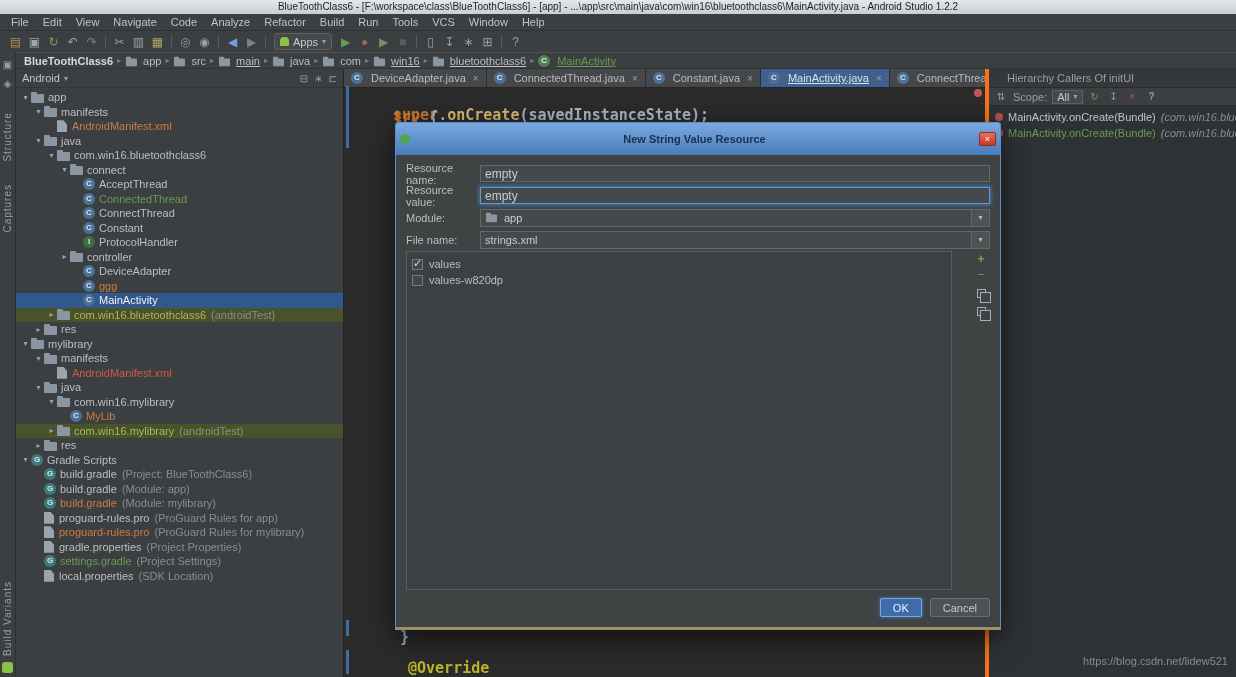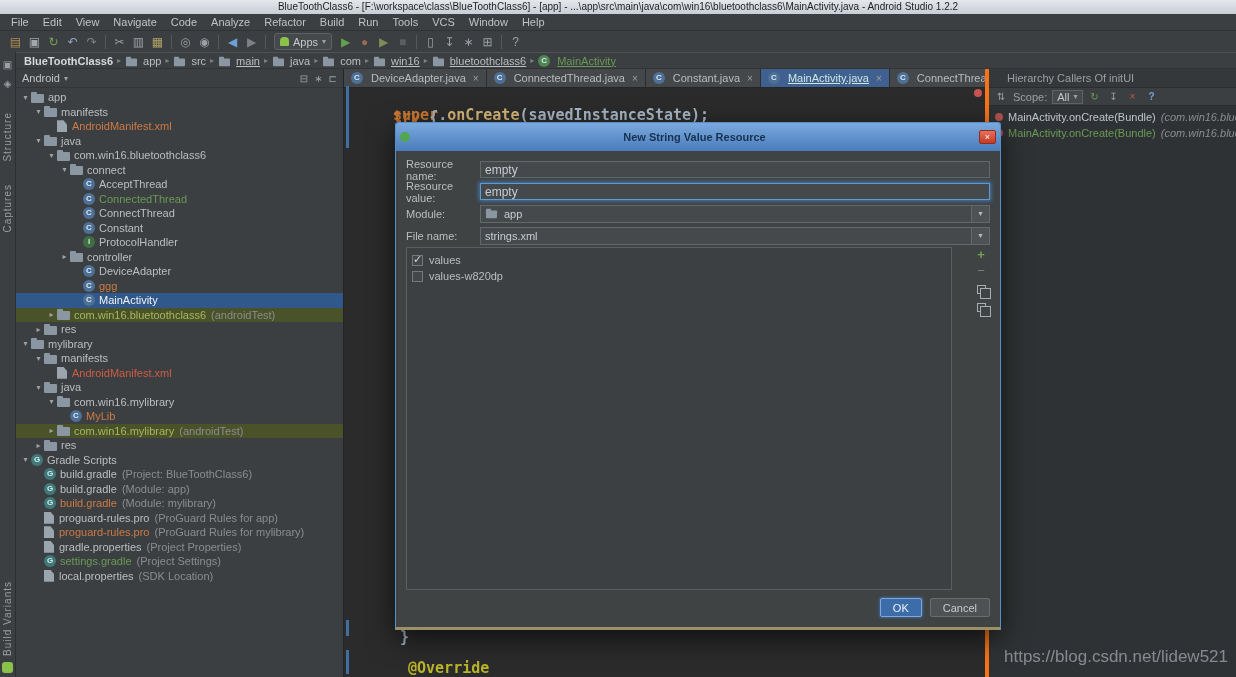--- a/index.html
+++ b/index.html
@@ -105,22 +105,22 @@
     gap:4px; padding:0 4px; color:#c6c9cb; }
   .rp-items { padding-top:3px; }
   .rp-item { height:16px; display:flex; align-items:center; gap:5px; padding:0 6px; white-space:nowrap; overflow:hidden; }
   .method-icon { width:8px; height:8px; border-radius:50%; background:#b0524d; flex:none; }
   .rp-suffix { color:#8a8d8f; font-style:italic; }
 
   
   .dialog { position:absolute; left:395px; top:122px; width:606px; height:508px; background:#3f4344;
     border:1px solid #5a8ecb; border-bottom:3px solid #9d8f66; border-radius:3px 3px 0 0;
     box-shadow:0 8px 28px rgba(0,0,0,.65); display:flex; flex-direction:column; z-index:10; }
-  .dlg-title { height:18px; flex:none; background:linear-gradient(#7ba9de,#4a7cbc); display:flex;
-    align-items:center; padding:14px 4px; border-radius:2px 2px 0 0; }
+  .dlg-title { height:32px; flex:none; background:linear-gradient(#7ba9de,#4a7cbc); display:flex;
+    align-items:center; padding:4px 4px; border-radius:2px 2px 0 0; }
   .dlg-icon { width:10px; height:10px; border-radius:50%; background:#52a552; flex:none; }
   .dlg-title-text { flex:1; text-align:center; color:#16324f; font-weight:bold; }
   .dlg-close { width:17px; height:14px; background:linear-gradient(#e9705c,#c33a24); border:1px solid #942c1a;
     border-radius:2px; color:#fff; font-size:9px; line-height:12px; text-align:center; flex:none; }
   .dlg-body { flex:1; display:flex; flex-direction:column; padding:8px 10px 10px; }
   .frow { display:flex; align-items:center; height:21px; margin-bottom:1px; }
   .flabel { width:74px; flex:none; color:#bcbec0; }
   .ftext { flex:1; height:17px; background:#45494b; border:1px solid #646869; color:#c6cdd3;
     font-size:12px; padding:0 4px; font-family:"Liberation Sans",sans-serif; outline:none; }
   .ftext.focused { border-color:#5d9bd3; box-shadow:0 0 4px 1px rgba(72,132,200,.85); }
@@ -139,21 +139,21 @@
   .di-minus { color:#7d8184; font-size:13px; line-height:10px; }
   .icon-dup { width:9px; height:9px; border:1px solid #a7adb2; position:relative; display:inline-block; margin-top:4px; }
   .icon-dup::after { content:""; position:absolute; left:2px; top:2px; width:9px; height:9px;
     border:1px solid #a7adb2; background:#3f4344; }
   .dlg-buttons { margin-top:auto; display:flex; justify-content:flex-end; gap:8px; padding-top:8px; }
   .btn { height:19px; font-size:11px; font-family:"Liberation Sans",sans-serif; padding:0 12px;
     border-radius:2px; cursor:default; }
   .btn.ok { background:#3c6daa; border:1px solid #7fa8d8; color:#eef2f6; box-shadow:0 0 3px 1px rgba(70,130,200,.6); }
   .btn.cancel { background:#4e5254; border:1px solid #6a6e70; color:#c9cccf; }
 
-  .watermark { position:absolute; right:8px; bottom:10px; font-size:17px; color:rgba(205,210,216,.55); z-index:20; }
+  .watermark { position:absolute; right:8px; bottom:10px; font-size:11px; color:rgba(205,210,216,.55); z-index:20; }
 </style>
 </head>
 <body>
 
 <div>
 
   <div class="titlebar">
     <span>BlueToothClass6 - [F:\workspace\class\BlueToothClass6] - [app] - ...\app\src\main\java\com\win16\bluetoothclass6\MainActivity.java - Android Studio 1.2.2</span>
   </div>
 

